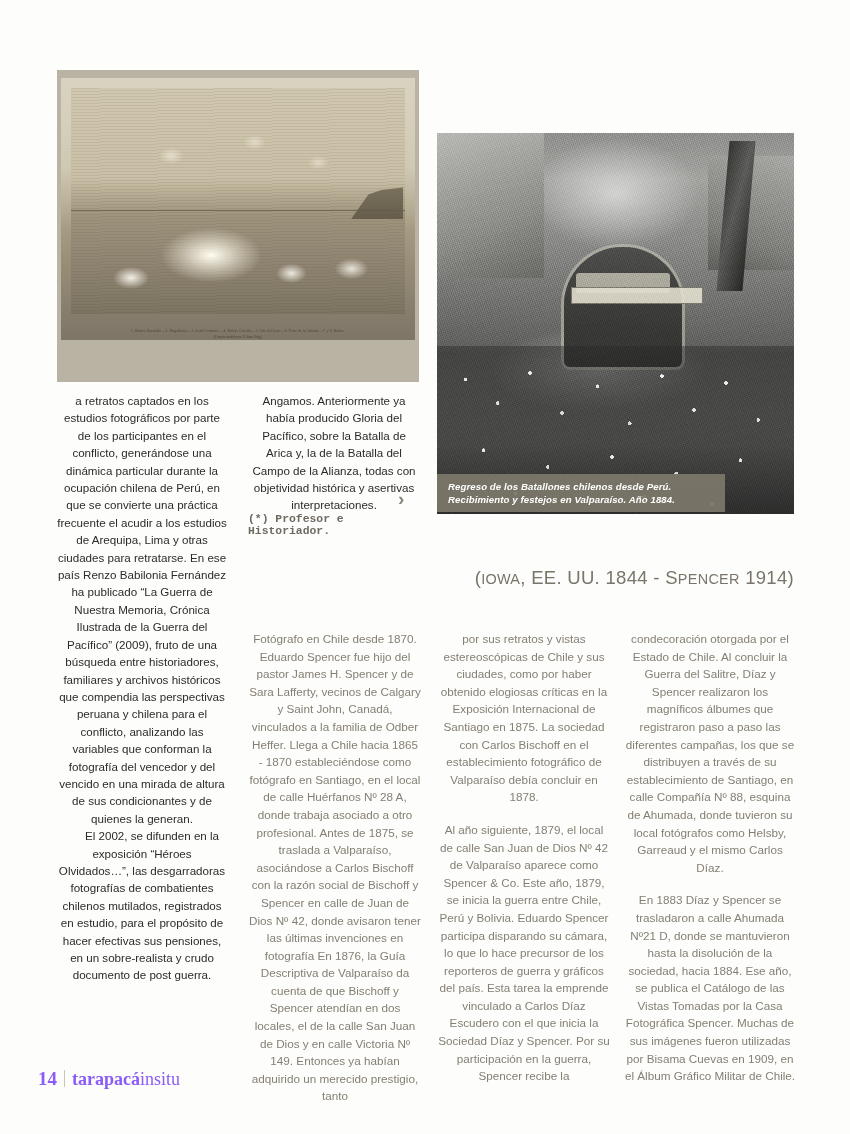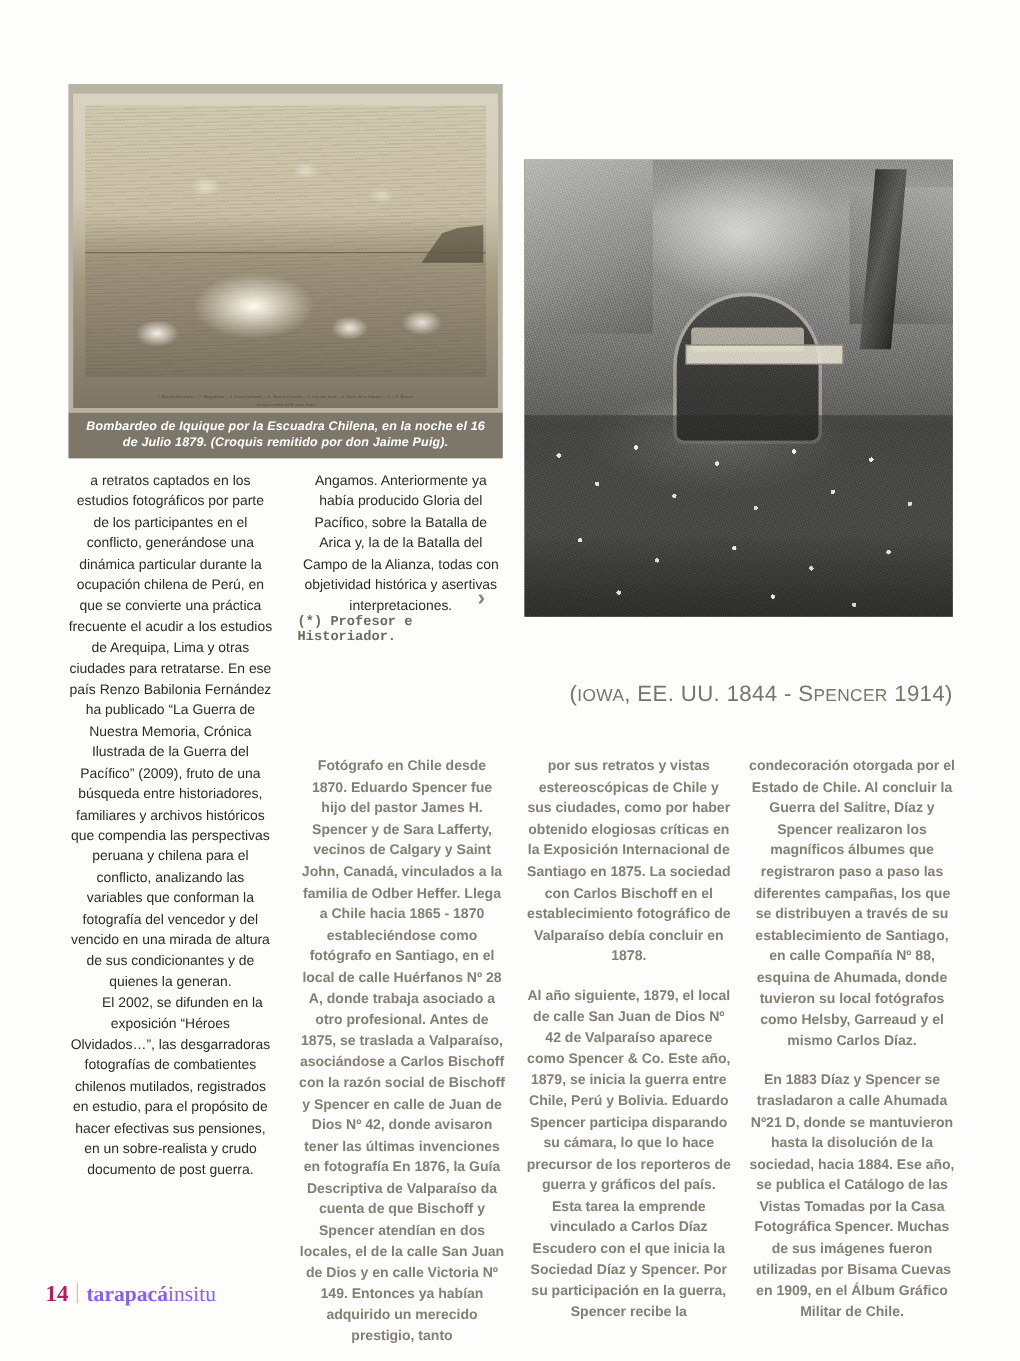--- a/index.html
+++ b/index.html
@@ -199,37 +199,37 @@
   .art-head .l1 { font-size: 18.5px; letter-spacing: .3px; line-height: 22px; }
   .art-head .l2 { font-size: 18.5px; letter-spacing: .3px; line-height: 24px; }
   .sc { font-size: .78em; }
 
   
   .bio-col {
     position: absolute;
     width: 172px;
     font-size: 11.7px; line-height: 17.6px;
     color: #847f74;
-    font-weight: bold;
+    font-weight: normal;
     text-align: center;
     font-family: "Liberation Sans", sans-serif;
   }
   .bio-col p { margin: 0; }
   .bio-col p + p { margin-top: 15px; }
   #bio-1 { left: 249px; top: 630px; }
   #bio-2 { left: 438px; top: 630px; }
   #bio-3 { left: 624px; top: 630px; }
 
   
   .footer {
     position: absolute; left: 38px; bottom: 44px;
     display: flex; align-items: baseline; gap: 3px;
   }
   .footer .pg {
-    font-size: 19px; font-weight: bold; color: #be185d;
+    font-size: 19px; font-weight: bold; color: #8b5cf6;
     font-family: "Liberation Serif", serif;
   }
   .footer .bar {
     display: inline-block; width: 1px; height: 17px;
     background: #c9c4b8; margin: 0 4px;
     position: relative; top: 2px;
   }
   .footer .brand {
     font-size: 18px; color: #8b5cf6;
     font-family: "Liberation Serif", serif;
@@ -244,34 +244,37 @@
   <div class="fig-engraving">
     <div class="engraving-plate">
       <div class="eng-inner">
         <div class="eng-horizon"></div>
         <div class="eng-headland"></div>
       </div>
       <div class="eng-caption-line">1. Blanco Encalada.—2. Magallanes.—3. Lord Cochrane.—4. Matías Cousiño.—5. Isla del Loro.—6. Torre de la Aduana.—7. y 8. Balsas.</div>
       <div class="eng-caption-line2">(Croquis remitido por D. Jaime Puig.)</div>
     </div>
     <div class="eng-strip"></div>
-    <div class="cap-bar-1">
-      <div class="cap-text">Bombardeo de Iquique por la Escuadra Chilena, en la noche el 16 de Julio 1879. (Croquis remitido por don Jaime Puig).</div>
-    </div>
   </div>
 
   <div class="fig-photo">
     <div class="photo-bg"></div>
     <div class="photo-bldg-left"></div>
     <div class="photo-bldg-right"></div>
     <div class="photo-arch"></div>
     <div class="photo-banner"></div>
     <div class="photo-flag"></div>
     <div class="photo-crowd"></div>
     <div class="photo-grain"></div>
+    <div class="cap-bar-2">
+      <div class="cap-text">
+        <span>Regreso de los Batallones chilenos desde Perú.</span><br>
+        <span>Recibimiento y festejos en Valparaíso. Año 1884.</span>
+      </div>
+    </div>
   </div>
 
   <div class="col-text" id="col-left">
     <p>a retratos captados en los estudios fotográficos por parte de los participantes en el conflicto, generándose una dinámica particular durante la ocupación chilena de Perú, en que se convierte una práctica frecuente el acudir a los estudios de Arequipa, Lima y otras ciudades para retratarse. En ese país Renzo Babilonia Fernández ha publicado “La Guerra de Nuestra Memoria, Crónica Ilustrada de la Guerra del Pacífico” (2009), fruto de una búsqueda entre historiadores, familiares y archivos históricos que compendia las perspectivas peruana y chilena para el conflicto, analizando las variables que conforman la fotografía del vencedor y del vencido en una mirada de altura de sus condicionantes y de quienes la generan.</p>
     <p>El 2002, se difunden en la exposición “Héroes Olvidados…”, las desgarradoras fotografías de combatientes chilenos mutilados, registrados en estudio, para el propósito de hacer efectivas sus pensiones, en un sobre-realista y crudo documento de post guerra.</p>
   </div>
 
   <div class="col-text" id="col-two">
     <p>Angamos. Anteriormente ya había producido Gloria del Pacífico, sobre la Batalla de Arica y, la de la Batalla del Campo de la Alianza, todas con objetividad histórica y asertivas interpretaciones.</p>
   </div>

